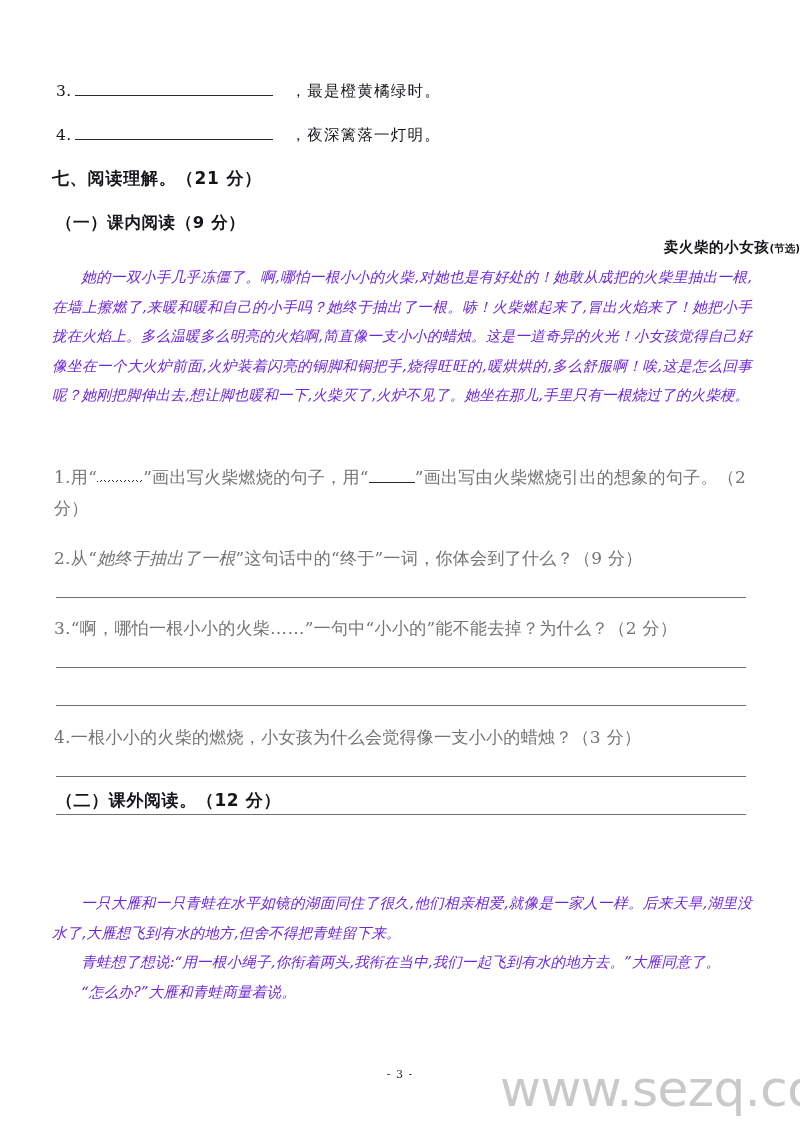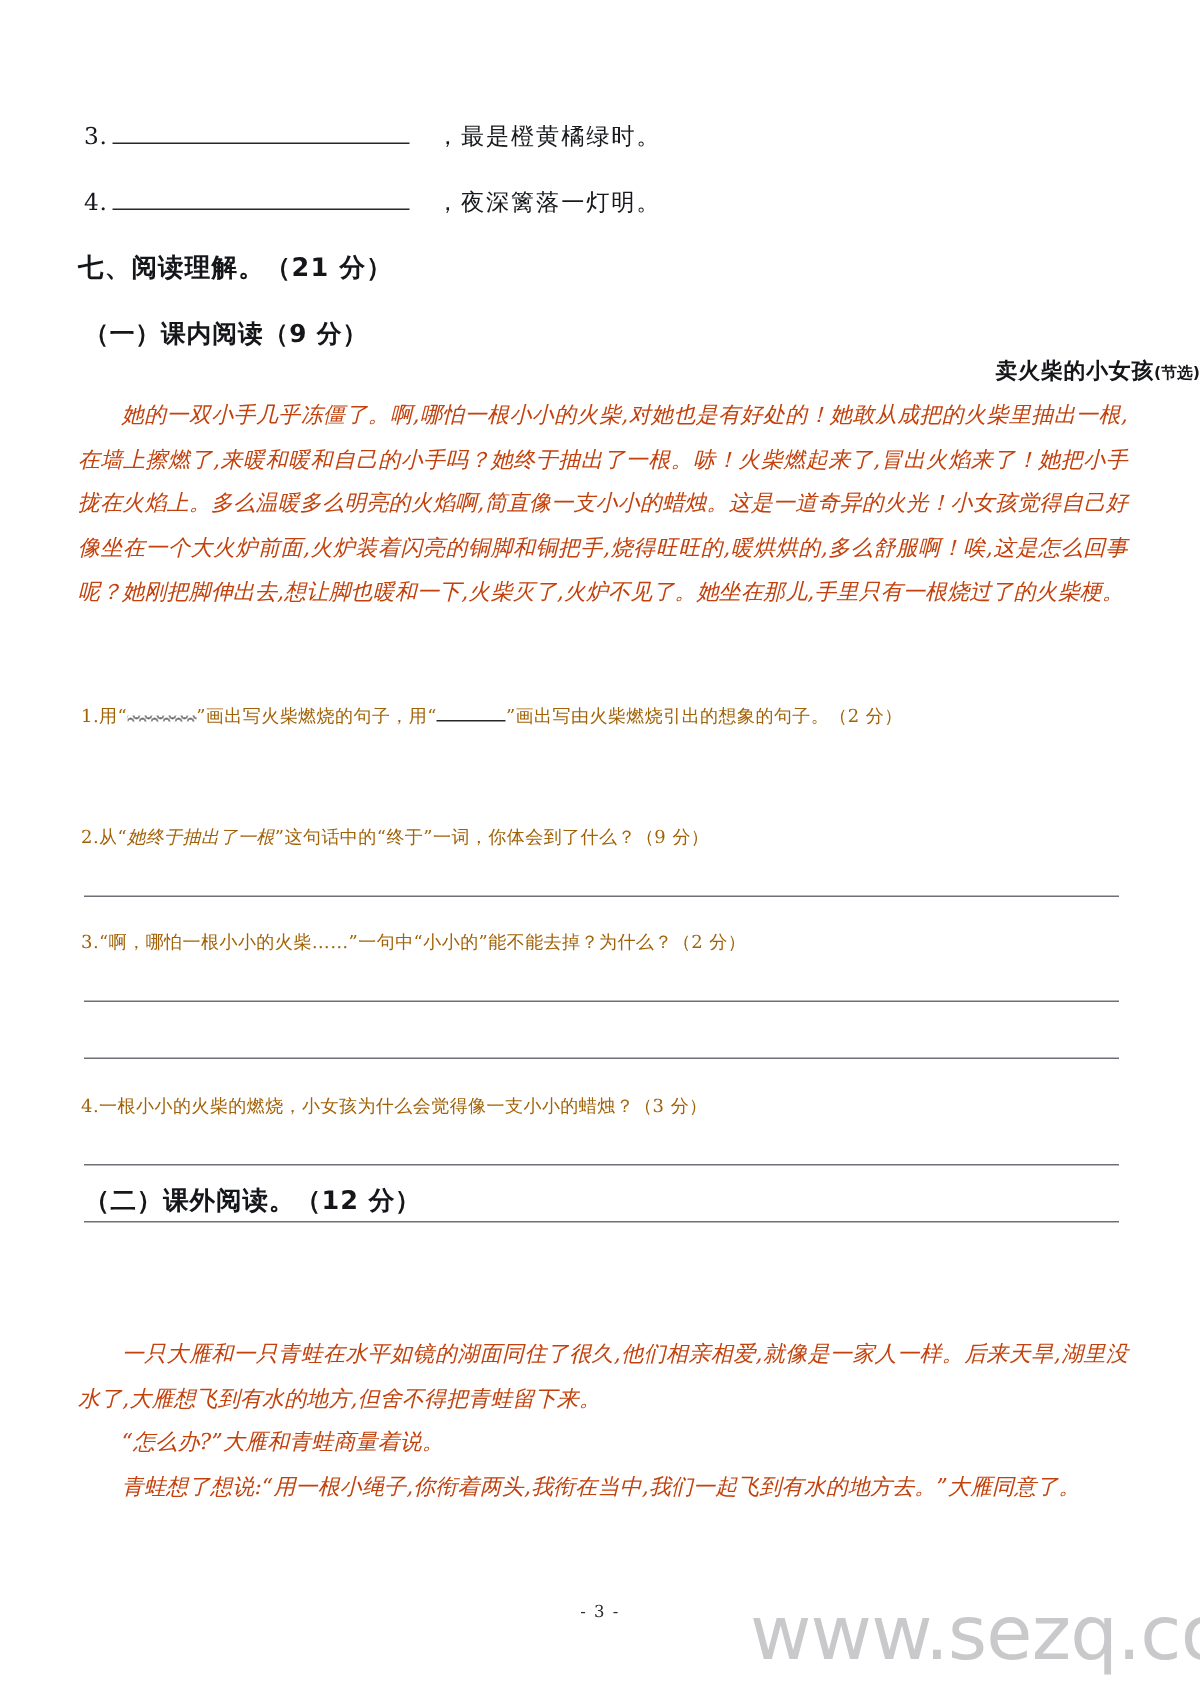--- a/index.html
+++ b/index.html
@@ -98,37 +98,37 @@
     position: absolute;
     left: 52px;
     width: 700px;
     font-family: "DejaVu Serif", "Liberation Serif", serif;
     font-style: italic;
     font-size: 14.6px;
     line-height: 29.5px;
     letter-spacing: 0.15px;
     text-align: justify;
     text-justify: inter-character;
-    color: #c2410c;
+    color: #6d28d9;
   }
   .passage p {
     margin: 0;
     text-indent: 2em;
   }
 
   
   .question {
     position: absolute;
     left: 54px;
     width: 700px;
     font-family: "DejaVu Serif", "Liberation Serif", serif;
-    font-size: 12px;
+    font-size: 17px;
     line-height: 31px;
     letter-spacing: 0.3px;
-    color: #a16207;
+    color: #737373;
   }
   .question .kaiq {
     font-style: italic;
     font-family: "DejaVu Serif", "Liberation Serif", serif;
   }
 
   
   .u-straight {
     display: inline-block;
     width: 46px;
@@ -237,21 +237,21 @@
   </div>
 
   <div class="answer-line" style="top:776px;"></div>
   <div class="answer-line" style="top:814px;"></div>
 
   <div class="sub-head" style="top:789px; font-size:17px;">（二）课外阅读。（12 分）</div>
 
 
   <div class="passage" style="top:888px;">
     <p>一只大雁和一只青蛙在水平如镜的湖面同住了很久,他们相亲相爱,就像是一家人一样。后来天旱,湖里没水了,大雁想飞到有水的地方,但舍不得把青蛙留下来。</p>
+    <p>青蛙想了想说:“用一根小绳子,你衔着两头,我衔在当中,我们一起飞到有水的地方去。”大雁同意了。</p>
     <p>“怎么办?”大雁和青蛙商量着说。</p>
-    <p>青蛙想了想说:“用一根小绳子,你衔着两头,我衔在当中,我们一起飞到有水的地方去。”大雁同意了。</p>
   </div>
 
   <div class="page-number" style="top:1068px;">- 3 -</div>
 
   <div class="watermark" style="top:1060px; left:500px;">www.sezq.com</div>
 
 </div>
 
 </body></html>

